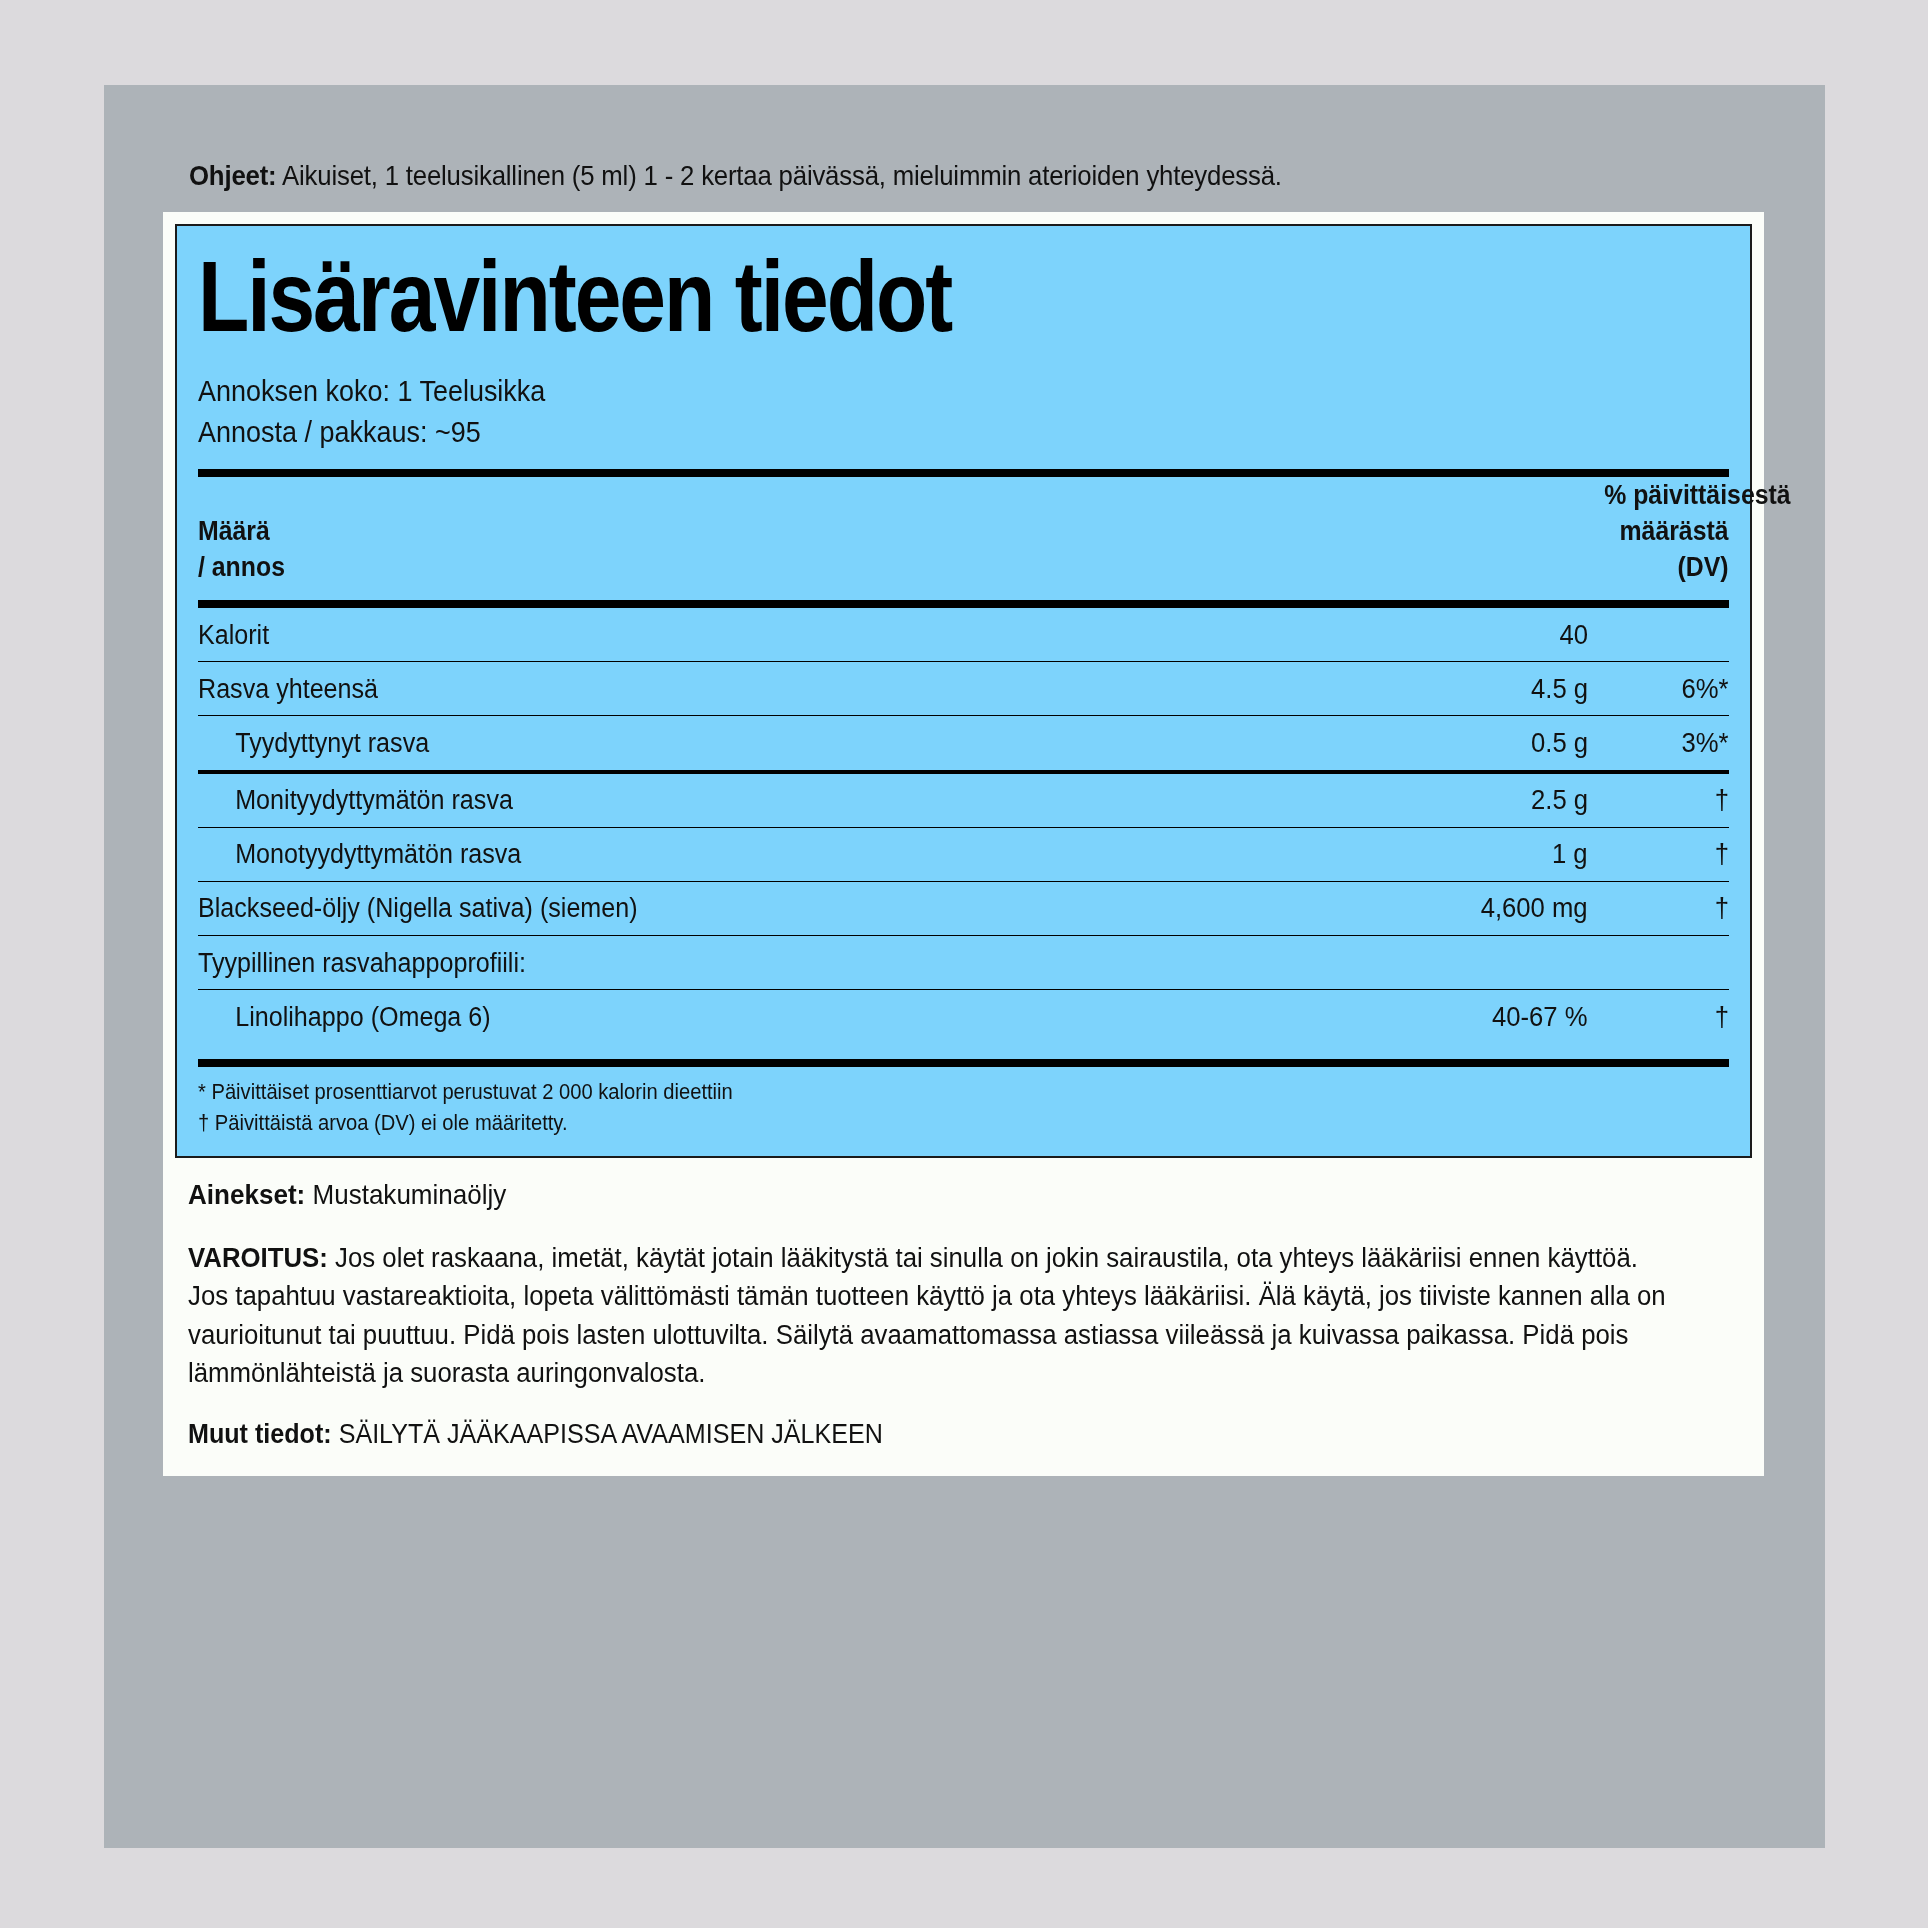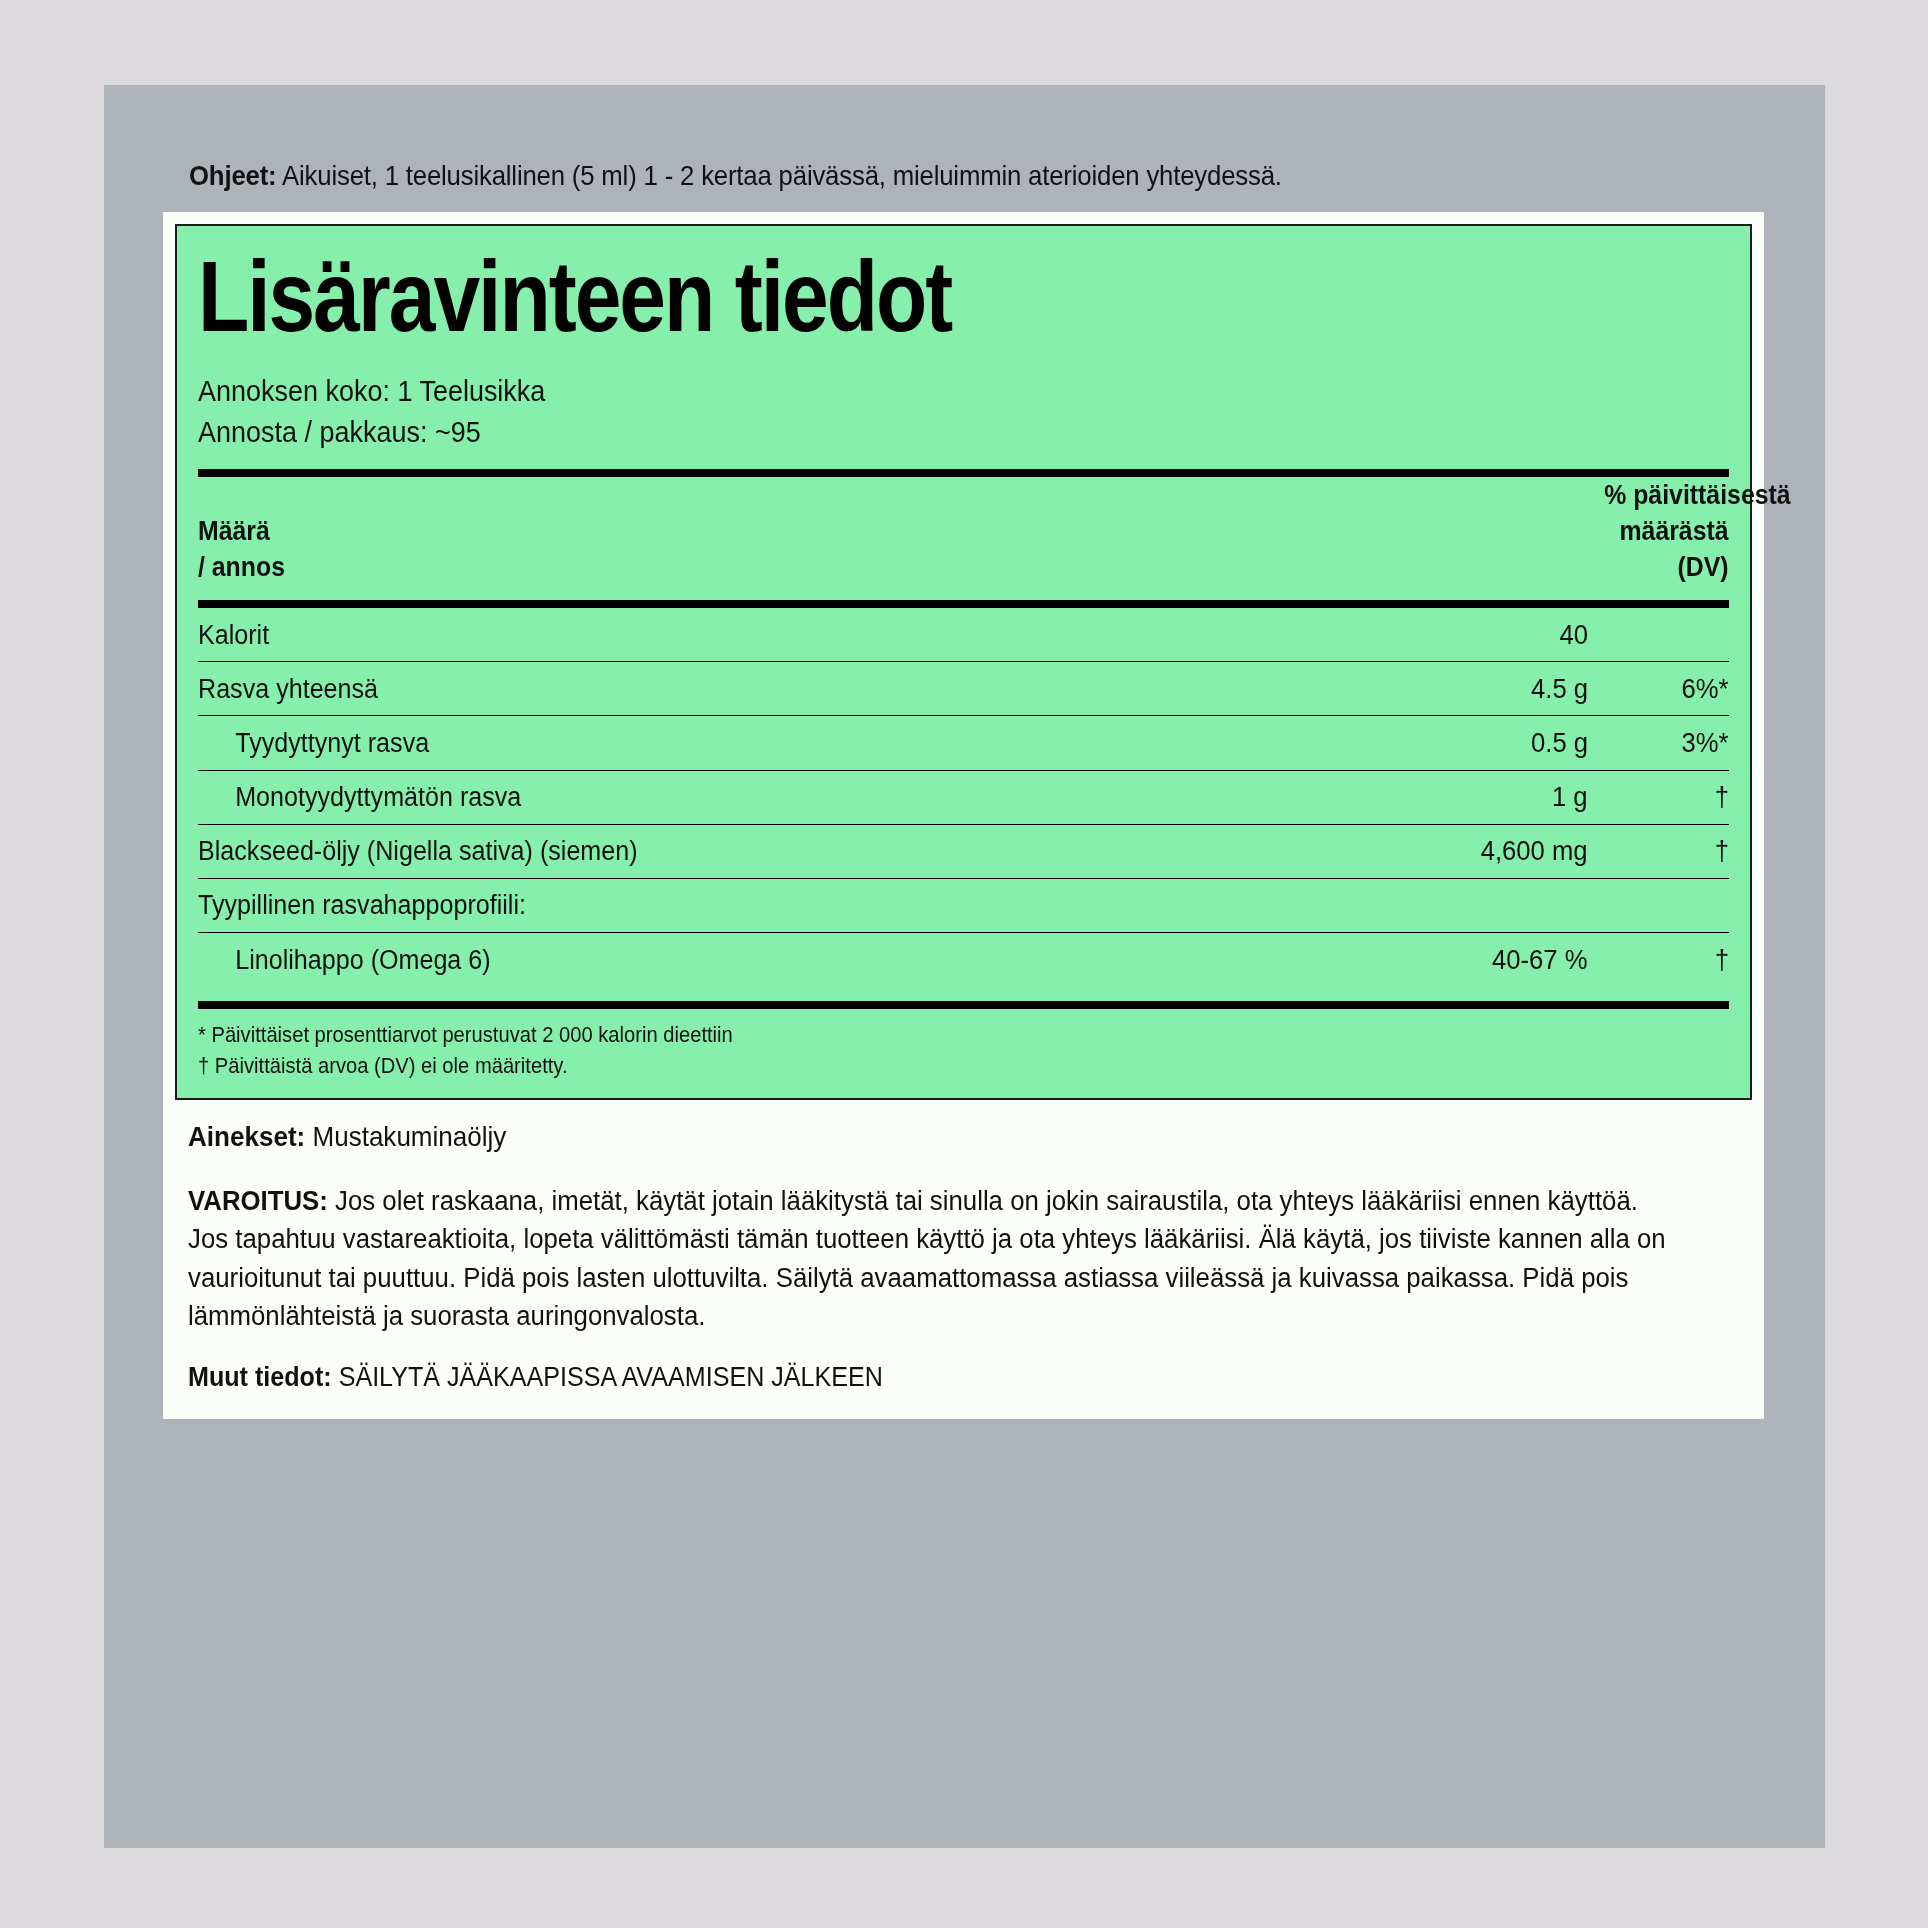--- a/index.html
+++ b/index.html
@@ -53,21 +53,21 @@
     background: #fbfdf9;
     box-sizing: border-box;
     padding: 0;
   }
   
   #facts-box {
     border: 2.8px solid #1b1b1b;
     box-sizing: border-box;
     margin: 12.2px 12.2px 0 12.2px;
     padding: 13px 21px 13px 21px;
-    background: #86efac;
+    background: #7dd3fc;
   }
 
   .title {
     font-size: 100px;
     line-height: 1.02;
     font-weight: bold;
     letter-spacing: -2.4px;
     color: #000;
     transform: scaleX(0.84);
     transform-origin: left center;
@@ -259,20 +259,25 @@
             <tr class="data sep-thin">
               <td class="col-name"><span class="nm">Rasva yhteensä</span></td>
               <td class="col-amt"><span class="vl">4.5 g</span></td>
               <td class="col-dv"><span class="vl">6%*</span></td>
             </tr>
             <tr class="data indent sep-thin">
               <td class="col-name"><span class="nm">Tyydyttynyt rasva</span></td>
               <td class="col-amt"><span class="vl">0.5 g</span></td>
               <td class="col-dv"><span class="vl">3%*</span></td>
             </tr>
+            <tr class="data indent sep-med">
+              <td class="col-name"><span class="nm">Monityydyttymätön rasva</span></td>
+              <td class="col-amt"><span class="vl">2.5 g</span></td>
+              <td class="col-dv"><span class="vl">†</span></td>
+            </tr>
             <tr class="data indent sep-thin">
               <td class="col-name"><span class="nm">Monotyydyttymätön rasva</span></td>
               <td class="col-amt"><span class="vl">1 g</span></td>
               <td class="col-dv"><span class="vl">†</span></td>
             </tr>
             <tr class="data sep-thin">
               <td class="col-name"><span class="nm">Blackseed-öljy (Nigella sativa) (siemen)</span></td>
               <td class="col-amt"><span class="vl">4,600 mg</span></td>
               <td class="col-dv"><span class="vl">†</span></td>
             </tr>

